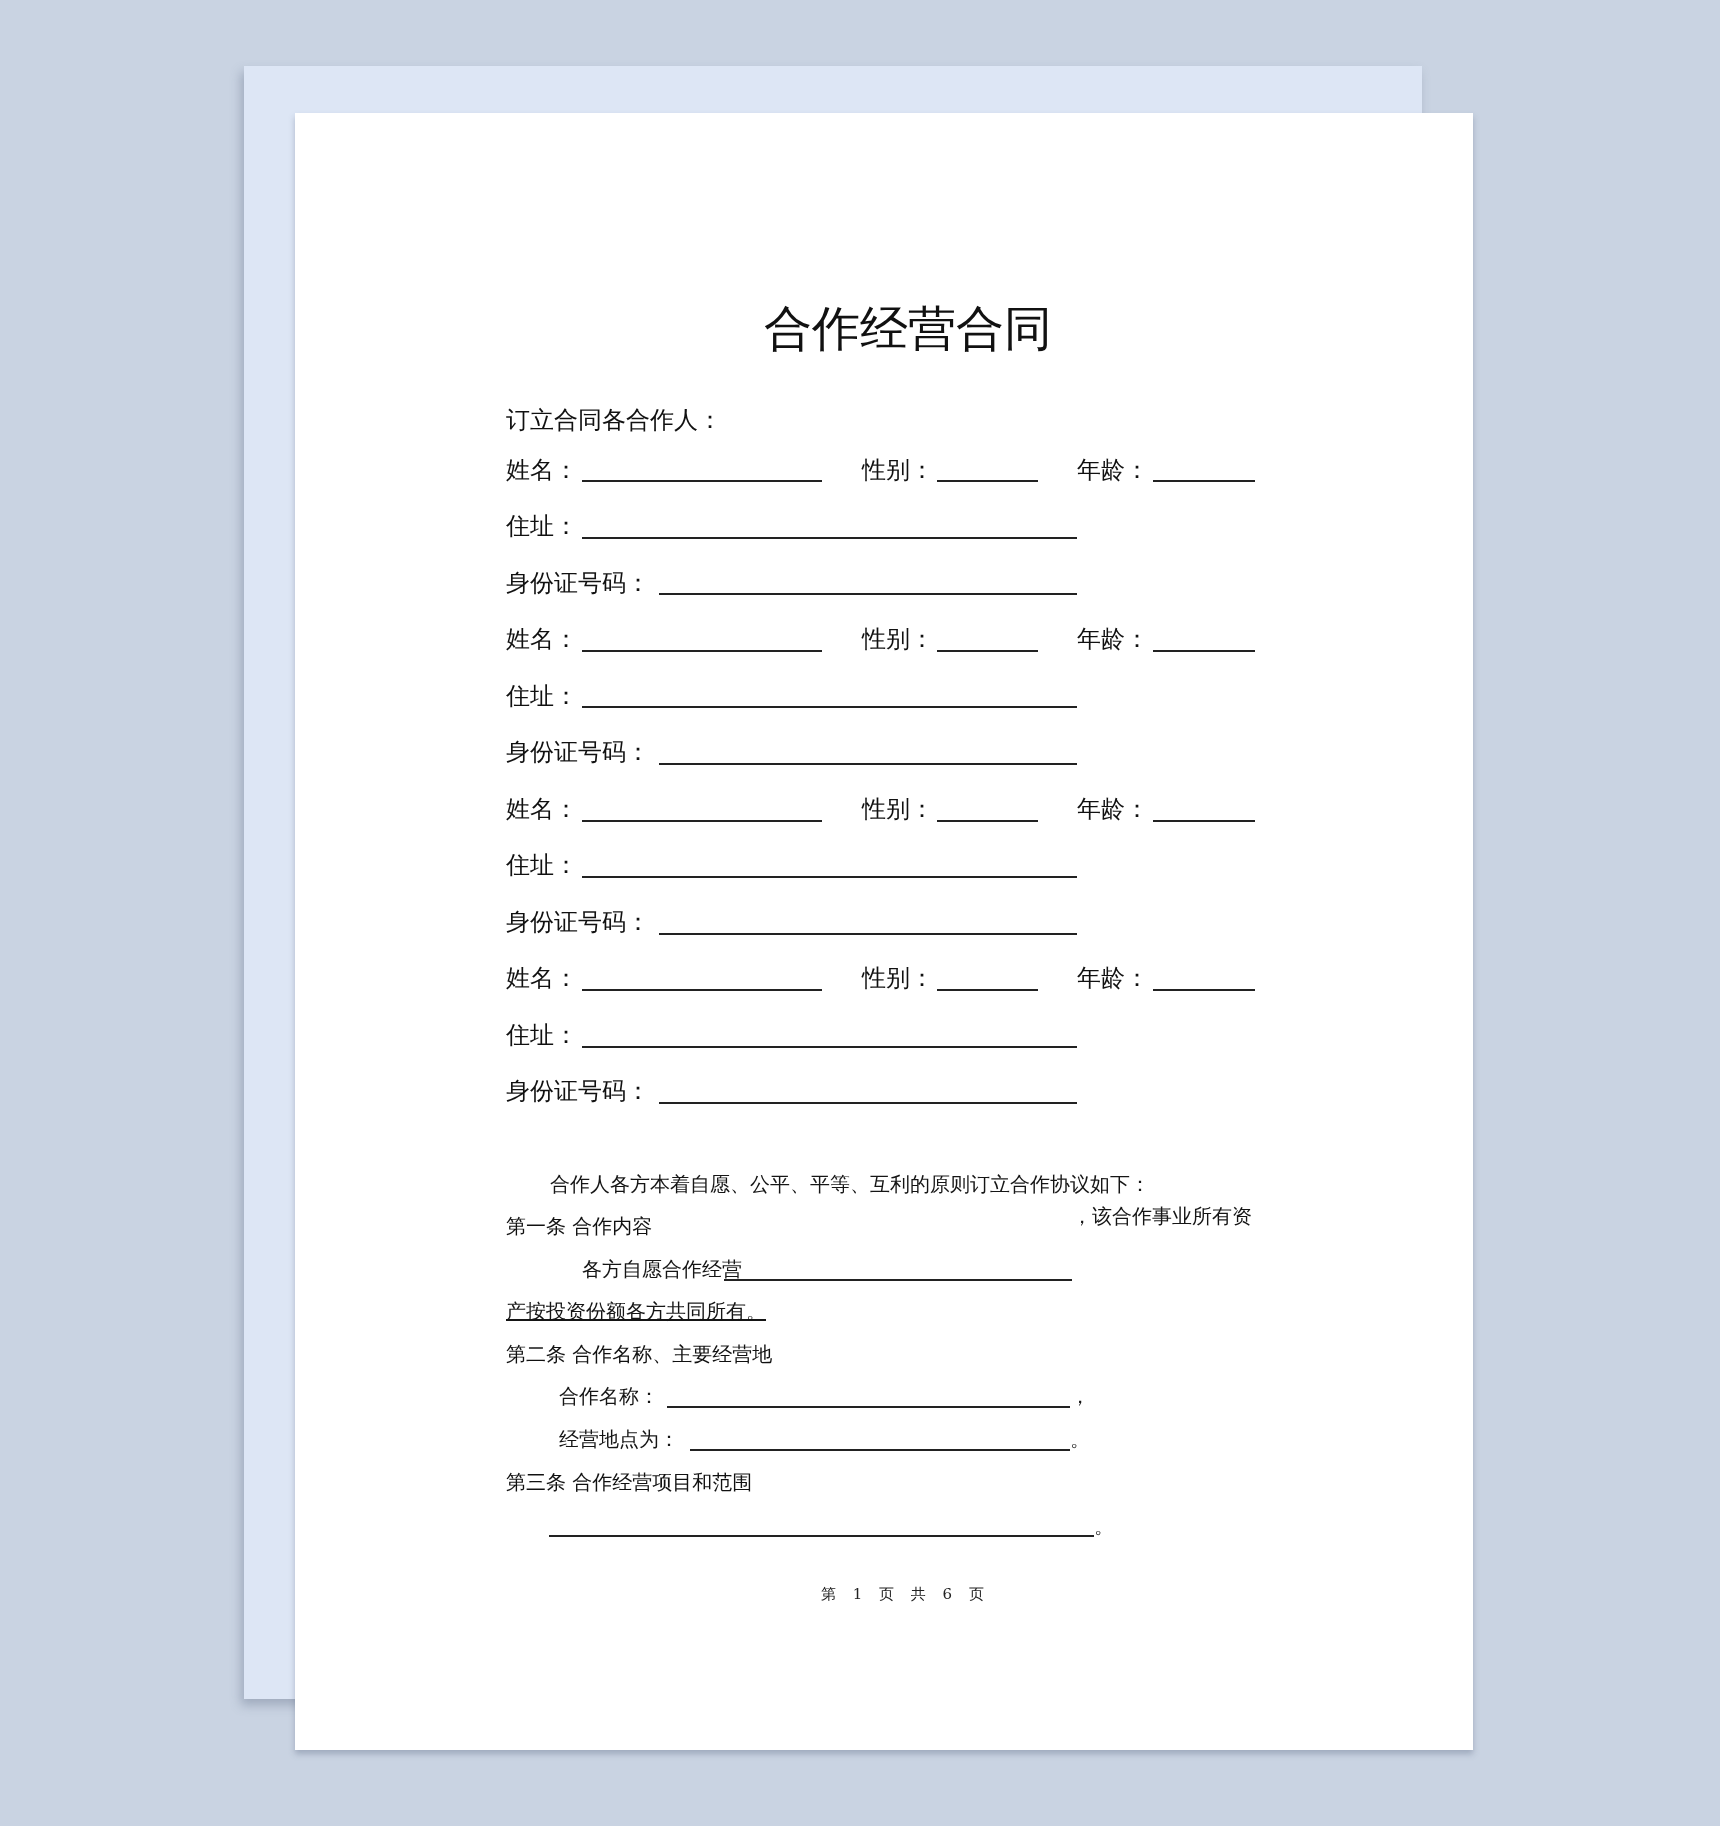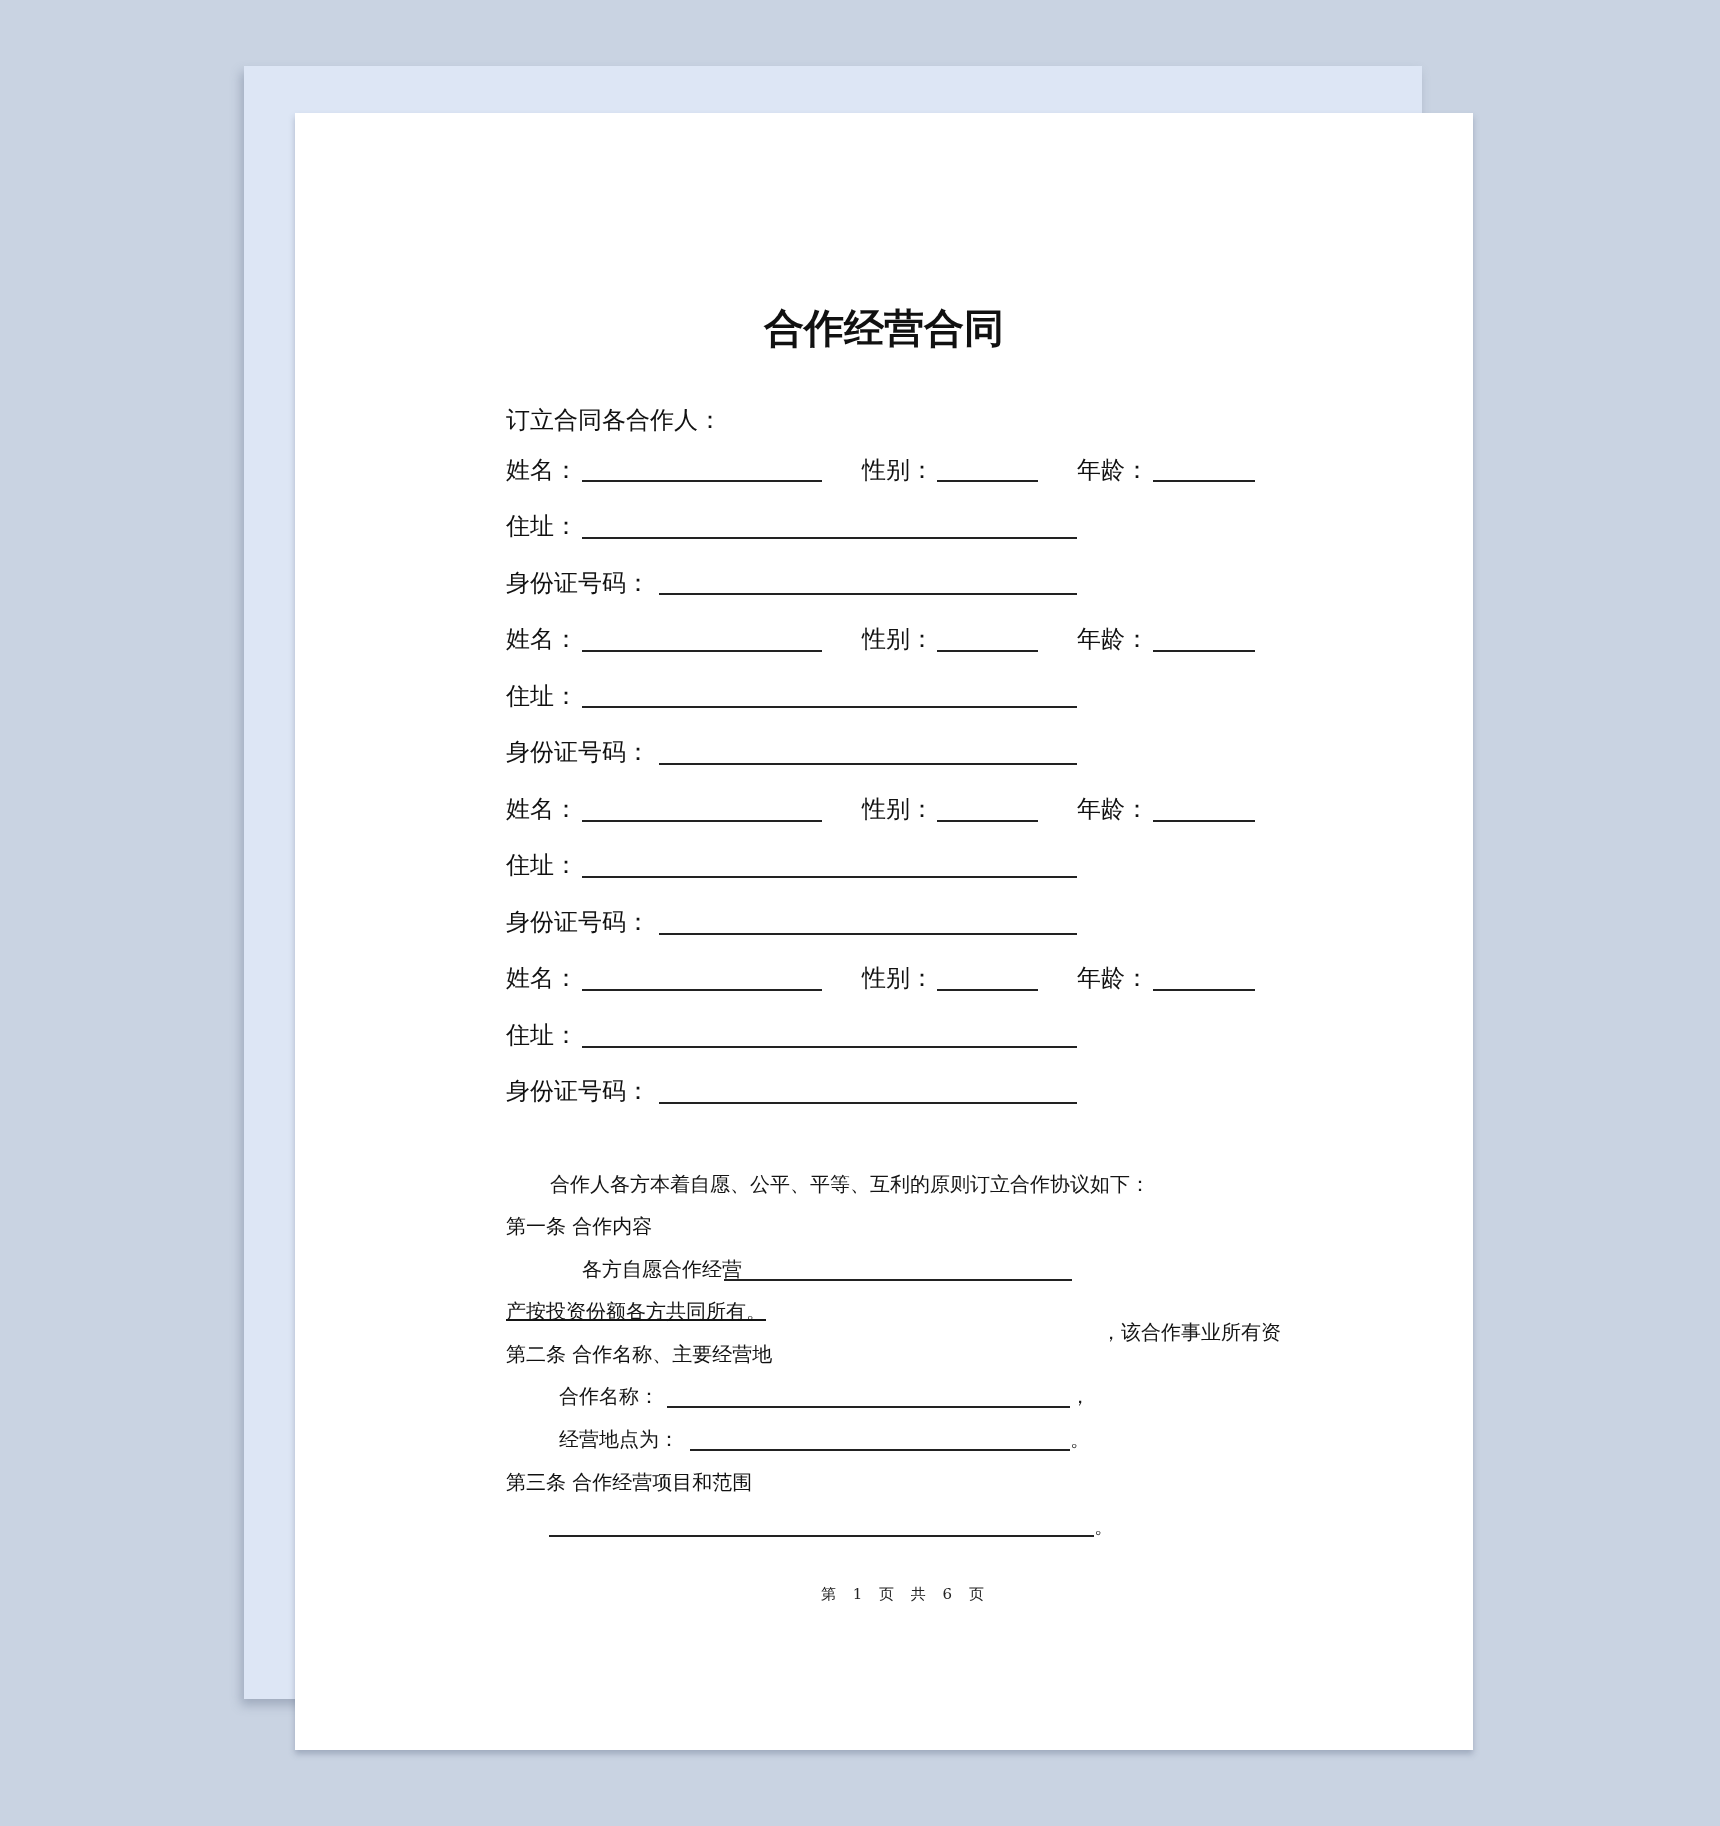--- a/index.html
+++ b/index.html
@@ -13,21 +13,21 @@
     position:absolute; left:244px; top:66px; width:1178px; height:1633px;
     background:#dde6f5;
     box-shadow: -3px 6px 10px rgba(80,95,120,0.35);
   }
   .front-page {
     position:absolute; left:295px; top:113px; width:1178px; height:1637px;
     background:#ffffff;
     box-shadow: 0 4px 6px rgba(80,95,120,0.35);
   }
   .abs { position:absolute; white-space:nowrap; }
-  .title { font-size:40px; letter-spacing:0px; line-height:40px;font-weight:bold; }
+  .title { font-size:48px; letter-spacing:0px; line-height:40px; }
   .lbl { font-size:24px; line-height:26px; }
   .uline { position:absolute; height:0; border-top:2px solid #222; }
   .body-text { font-family:"DejaVu Serif","Liberation Serif",serif; font-size:20px; line-height:22px; color:#151515; }
   .heading { font-size:20px; line-height:22px; color:#111; }
   .footer { font-family:"DejaVu Serif","Liberation Serif",serif; font-size:15px; letter-spacing:6px; color:#222; }
 </style>
 </head>
 <body>
 
 <div class="back-page"></div>
@@ -96,21 +96,21 @@
 
   <div class="abs lbl" style="left:506px; top:1078px;">身份证号码：</div>
   <div class="uline" style="left:659px; width:418px; top:1102px;"></div>
 </div>
 
 <div class="abs body-text" style="left:550px; top:1173px;">合作人各方本着自愿、公平、平等、互利的原则订立合作协议如下：</div>
 
 <div class="abs heading" style="left:506px; top:1215px;">第一条  合作内容</div>
 <div class="abs body-text" style="left:550px; top:1258px;margin-left:32px;">各方自愿合作经营</div>
 <div class="uline" style="left:724px; width:348px; top:1279px;"></div>
-<div class="abs body-text" style="left:1072px; top:1321px;margin-left:29px;">，该合作事业所有资</div>
+<div class="abs body-text" style="left:1072px; top:1205px;">，该合作事业所有资</div>
 <div class="abs body-text" style="left:506px; top:1300px;text-decoration:underline;">产按投资份额各方共同所有。</div>
 
 <div class="abs heading" style="left:506px; top:1343px;">第二条  合作名称、主要经营地</div>
 <div class="abs body-text" style="left:559px; top:1385px;">合作名称：</div>
 <div class="uline" style="left:667px; width:403px; top:1406px;"></div>
 <div class="abs body-text" style="left:1070px; top:1385px;">，</div>
 <div class="abs body-text" style="left:559px; top:1428px;">经营地点为：</div>
 <div class="uline" style="left:690px; width:380px; top:1449px;"></div>
 <div class="abs body-text" style="left:1070px; top:1428px;">。</div>
 

